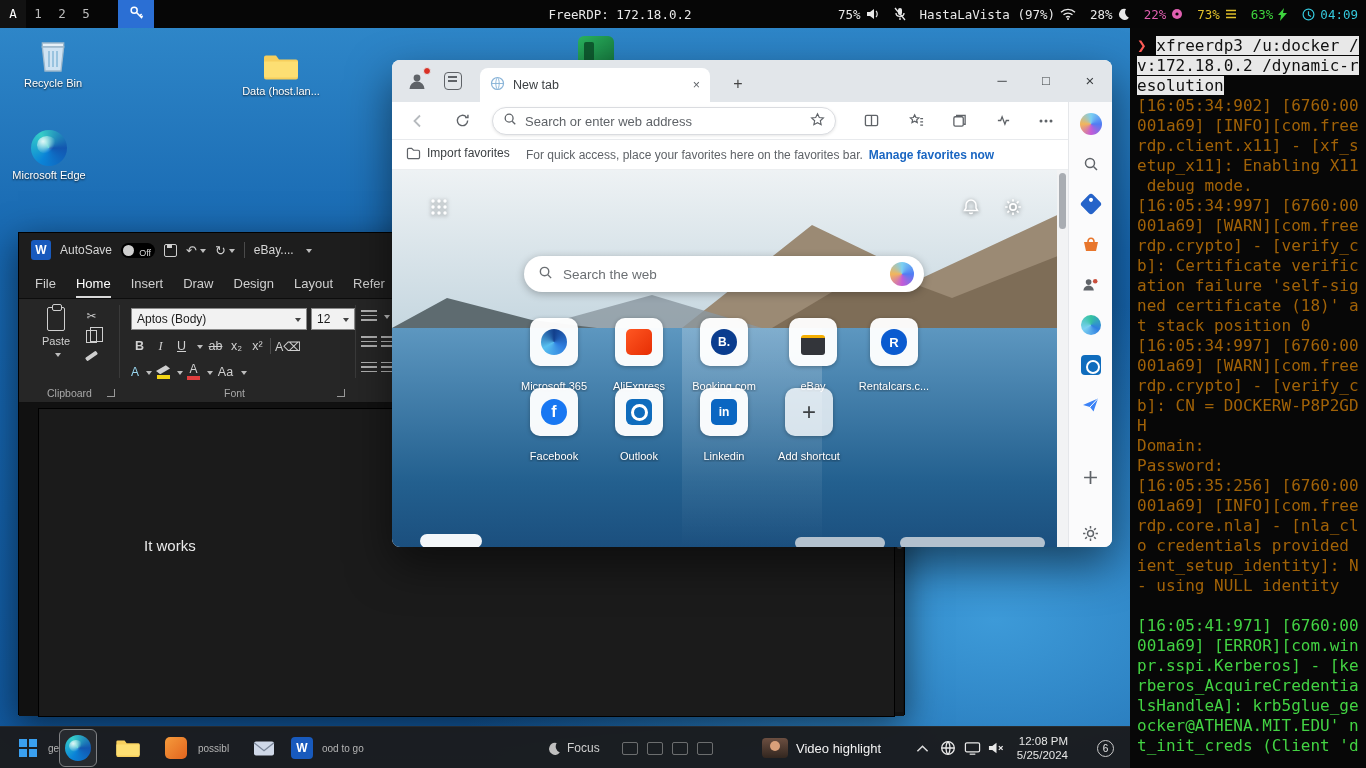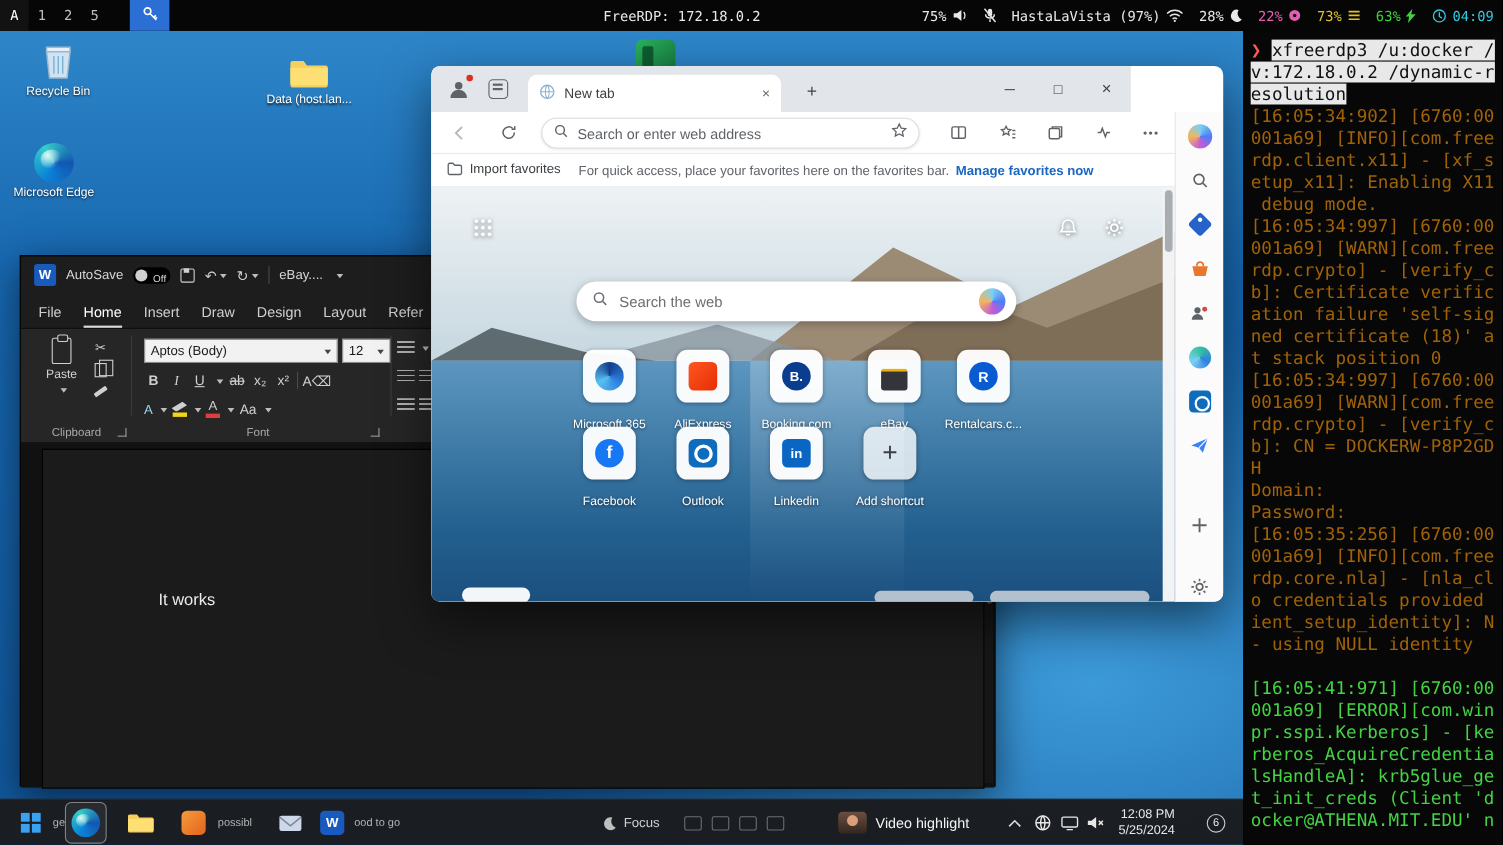--- a/index.html
+++ b/index.html
@@ -81,21 +81,21 @@
   .glabel{position:absolute;bottom:3px;font-size:10.5px;color:#a8a8a8;}
   .launcher{position:absolute;bottom:5px;width:8px;height:8px;border-right:1.3px solid #9a9a9a;border-bottom:1.3px solid #9a9a9a;}
   #word-doc{position:absolute;left:0;top:170px;width:885px;height:313px;background:#111;}
   #word-page{position:absolute;left:20px;top:6px;width:855px;height:307px;background:#1b1b1b;box-shadow:0 0 0 1px #000;}
   #word-body-text{position:absolute;left:105px;top:128px;color:#eaeaea;font-size:15px;}
   #word-scroll{position:absolute;right:1px;top:4px;width:8px;height:305px;background:#161616;}
   #word-scroll i{position:absolute;left:1.5px;top:2px;width:5px;height:140px;background:#4d4d4d;border-radius:3px;}
 
   
   #edge{position:absolute;left:392px;top:32px;width:720px;height:487px;border-radius:8px;box-shadow:0 18px 44px rgba(0,0,0,.5);z-index:5;overflow:hidden;background:#fff;}
-  #edge-titlebar{position:absolute;left:0;top:0;width:636px;height:42px;background:#e2e6ea;display:flex;align-items:flex-end;}
+  #edge-titlebar{position:absolute;left:0;top:0;width:720px;height:42px;background:#e2e6ea;display:flex;align-items:flex-end;}
   .profile{position:absolute;left:12px;top:8px;width:26px;height:26px;border-radius:50%;display:flex;align-items:center;justify-content:center;}
   .profile .dot{position:absolute;right:-1px;top:-1px;width:8px;height:8px;border-radius:50%;background:#d93025;border:1.5px solid #e2e6ea;}
   .tab-actions{position:absolute;left:52px;top:12px;width:18px;height:18px;border:1.6px solid #5f6368;border-radius:4px;}
   .tab-actions::after{content:"";position:absolute;left:2.5px;top:2.5px;width:9px;height:2px;background:#5f6368;box-shadow:0 4px 0 #5f6368;}
   #edge-tab{position:absolute;left:88px;bottom:0;width:230px;height:34px;background:#fff;border-radius:8px 8px 0 0;display:flex;align-items:center;gap:8px;padding:0 10px;font-size:12.5px;color:#3c4043;}
   #newtab-plus{position:absolute;left:334px;bottom:6px;width:24px;height:24px;display:flex;align-items:center;justify-content:center;color:#444;font-size:16px;border-radius:4px;}
   .wc{position:absolute;top:0;width:44px;height:40px;display:flex;align-items:center;justify-content:center;color:#3c4043;font-size:13px;}
   #edge-toolbar{position:absolute;left:0;top:42px;width:676px;height:38px;background:#fff;border-bottom:1px solid #e8eaed;display:flex;align-items:center;}
   .tbtn{width:28px;height:28px;display:flex;align-items:center;justify-content:center;border-radius:6px;}
   #addressbar{position:absolute;left:100px;top:5px;width:344px;height:28px;border-radius:14px;background:#fff;border:1px solid #dadce0;box-shadow:0 1px 3px rgba(0,0,0,.1);display:flex;align-items:center;padding:0 10px;gap:8px;}
@@ -729,16 +729,16 @@
       <div class="tline"><span class="t-w">rdp.core.nla] - [nla_cl</span></div>
       <div class="tline"><span class="t-w">o credentials provided</span></div>
       <div class="tline"><span class="t-w">ient_setup_identity]: N</span></div>
       <div class="tline"><span class="t-w">- using NULL identity</span></div>
       <div class="tline">&nbsp;</div>
       <div class="tline"><span class="t-g">[16:05:41:971] [6760:00</span></div>
       <div class="tline"><span class="t-g">001a69] [ERROR][com.win</span></div>
       <div class="tline"><span class="t-g">pr.sspi.Kerberos] - [ke</span></div>
       <div class="tline"><span class="t-g">rberos_AcquireCredentia</span></div>
       <div class="tline"><span class="t-g">lsHandleA]: krb5glue_ge</span></div>
+      <div class="tline"><span class="t-g">ocker@ATHENA.MIT.EDU' n</span></div>
       <div class="tline"><span class="t-g">t_init_creds (Client 'd</span></div>
-      <div class="tline"><span class="t-g">ocker@ATHENA.MIT.EDU' n</span></div>
     </div>
 </div>
 
 </body></html>

